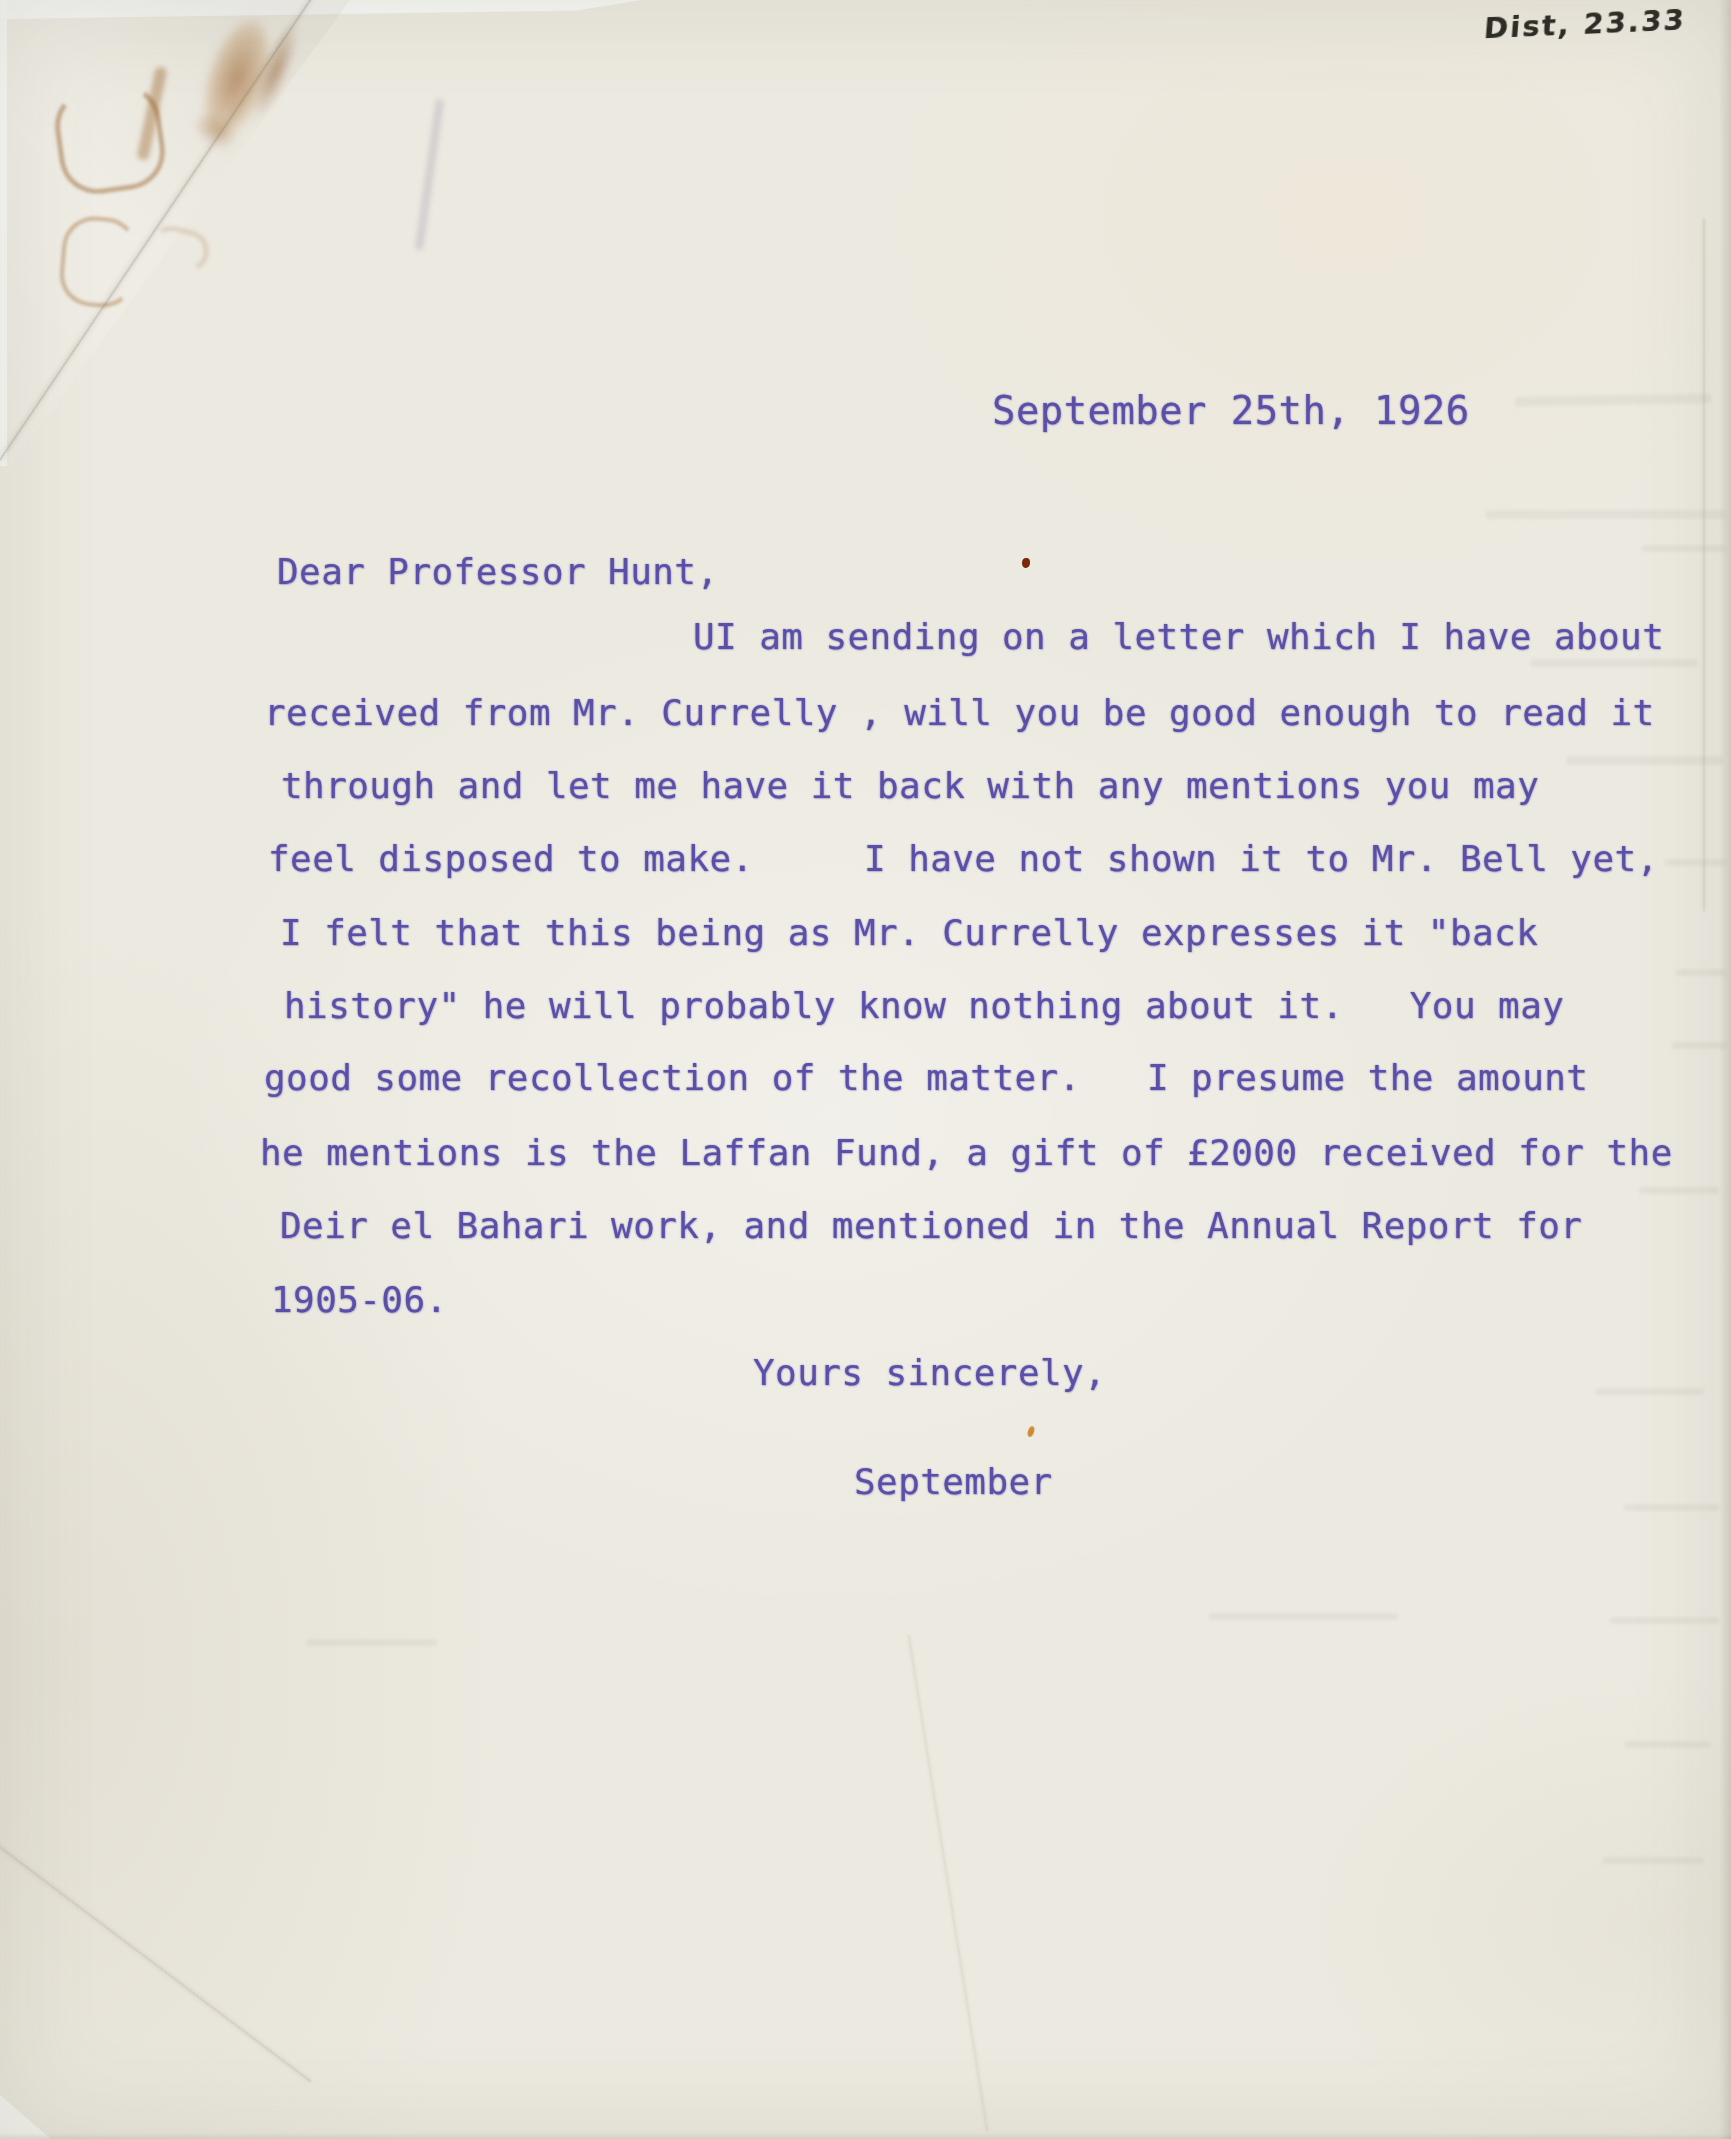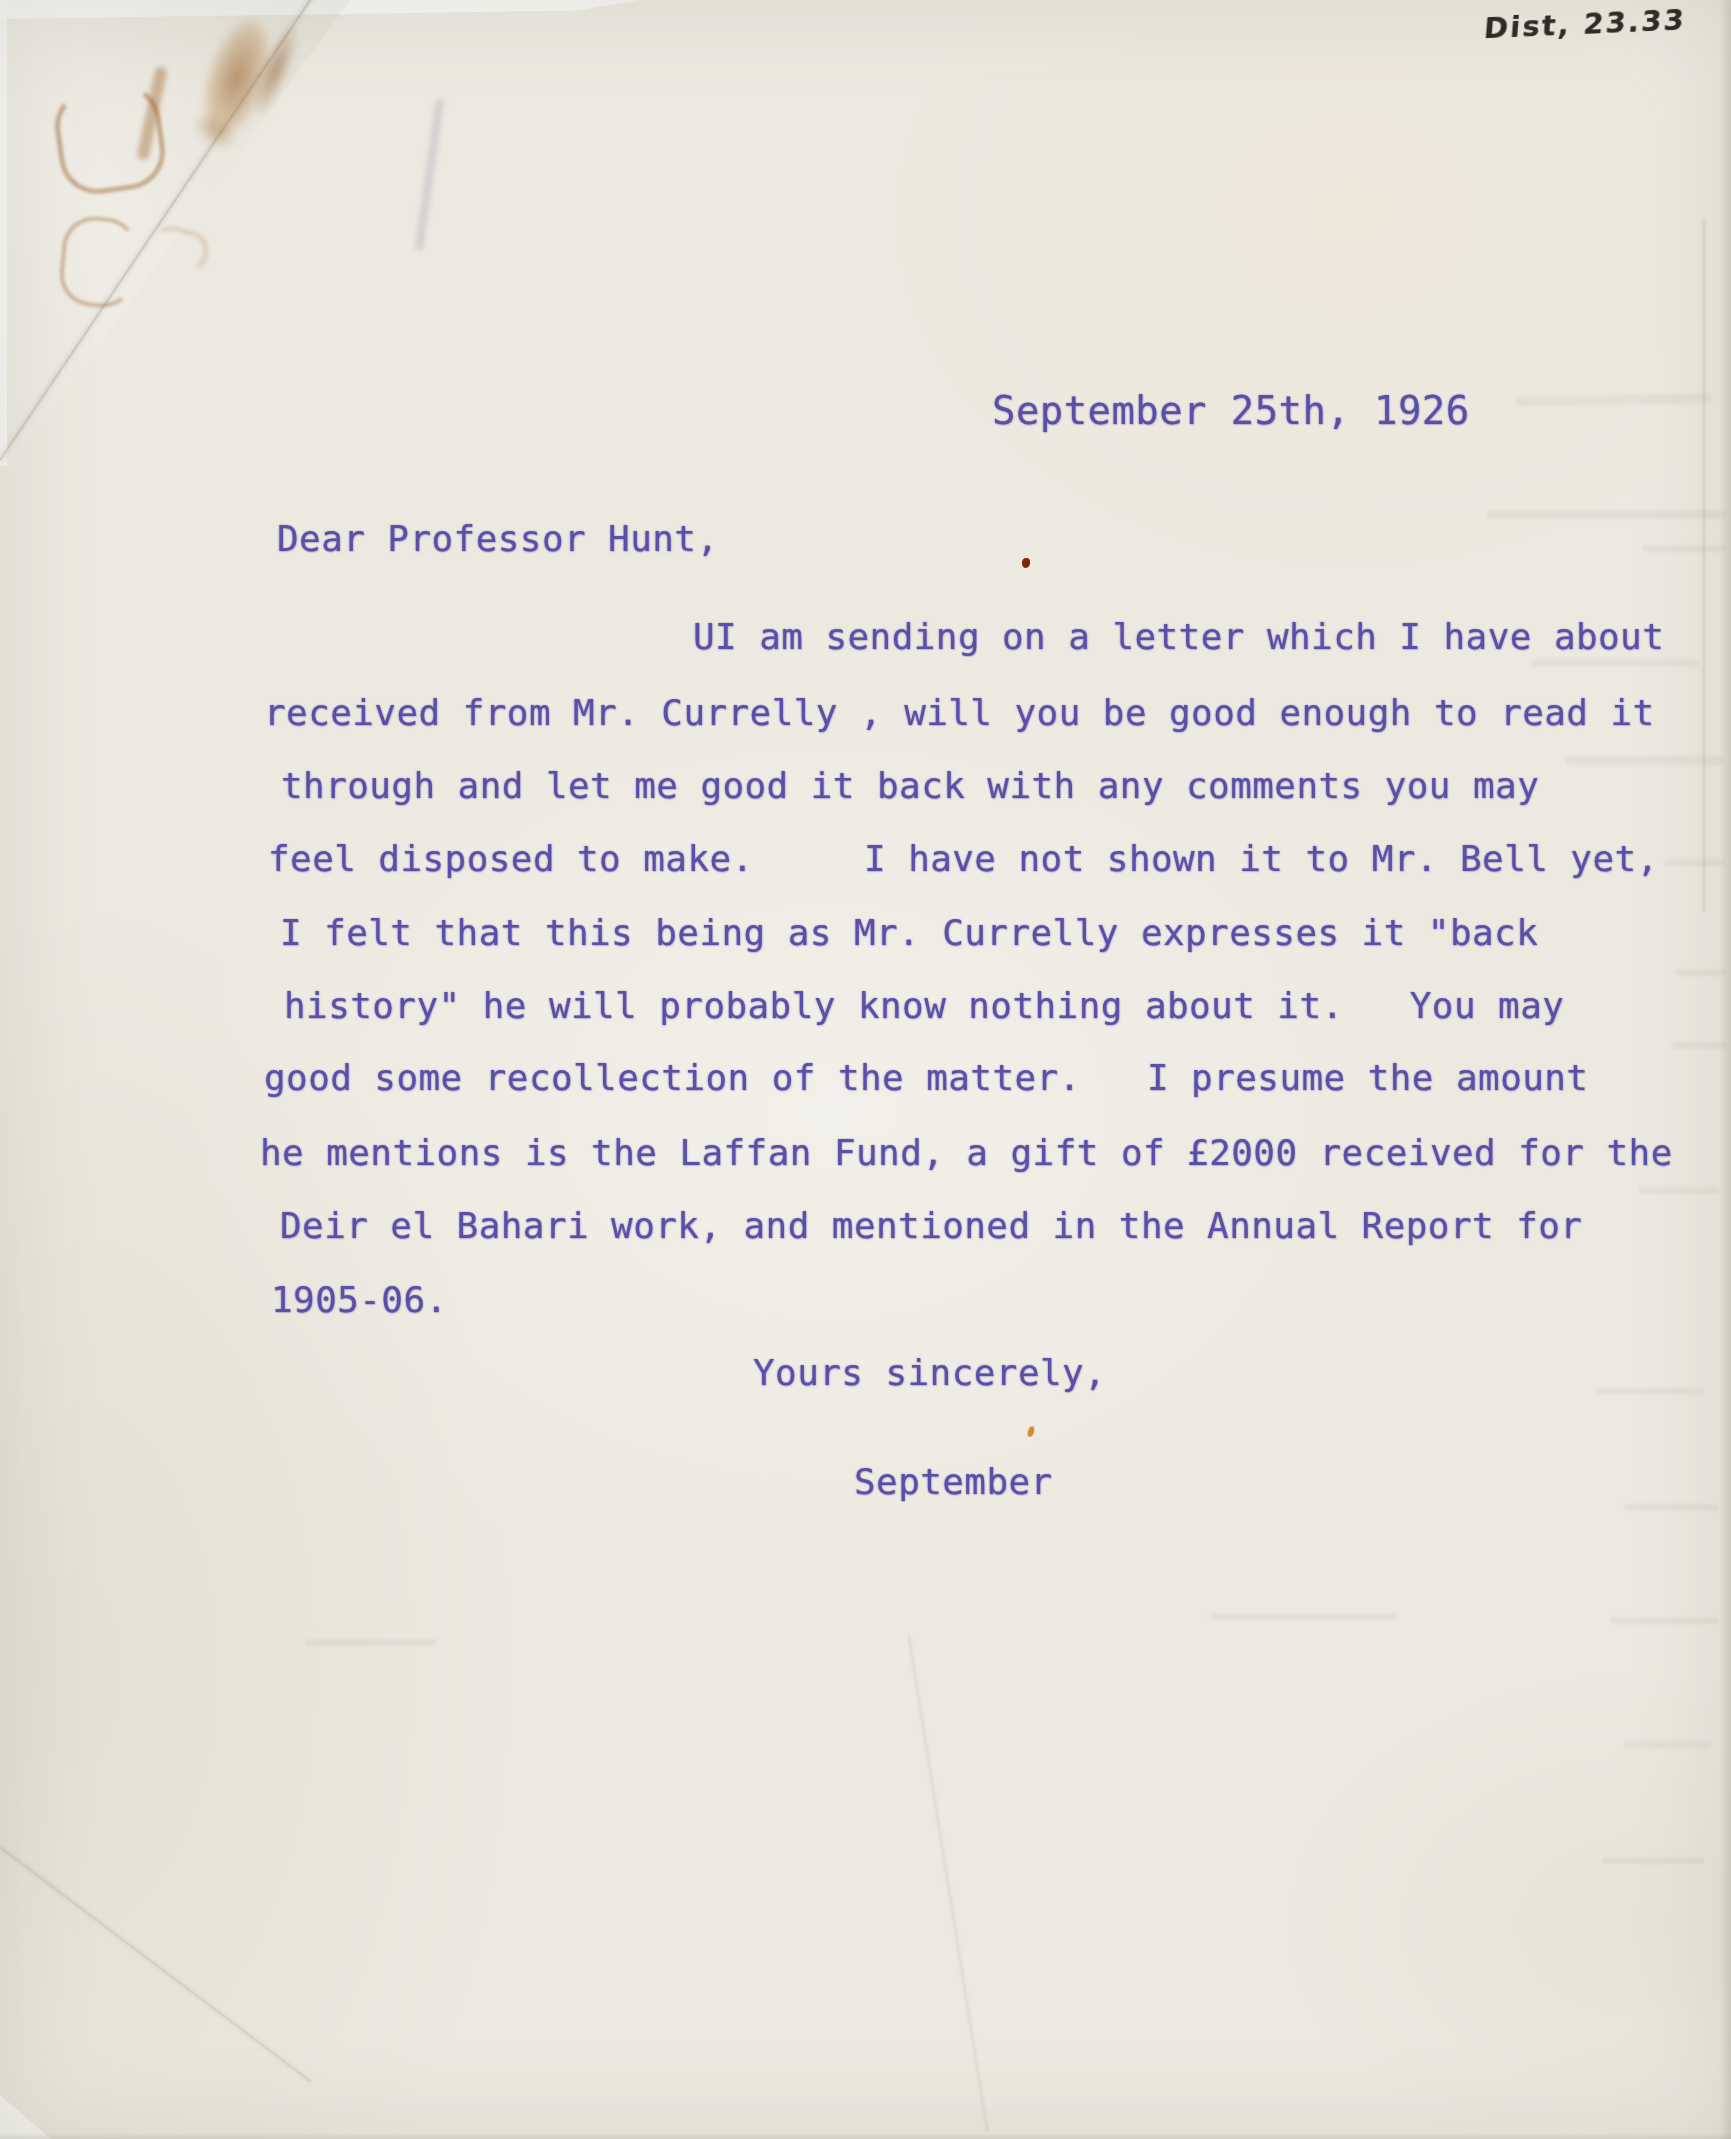--- a/index.html
+++ b/index.html
@@ -138,24 +138,24 @@
 <div class="ghost" style="left:1624px;top:1504px;width:95px;height:6.6px"></div>
 <div class="ghost" style="left:1209px;top:1613px;width:189px;height:7.3px"></div>
 <div class="ghost" style="left:1610px;top:1617px;width:109px;height:6.6px"></div>
 <div class="ghost" style="left:306px;top:1639px;width:131px;height:6.6px"></div>
 <div class="ghost" style="left:1624px;top:1741px;width:87px;height:6.6px"></div>
 <div class="ghost" style="left:1602px;top:1857px;width:102px;height:6.6px"></div>
 
 <div class="annotation">Dist, 23.33</div>
 
 <div class="tline tdate" style="left:992px;top:391px">September 25th, 1926</div>
-<div class="tline" style="left:277px;top:521px">Dear Professor Hunt,</div>
+<div class="tline" style="left:277px;top:554px">Dear Professor Hunt,</div>
 <div class="tline" style="left:693px;top:619px">UI am sending on a letter which I have about</div>
 <div class="tline" style="left:264px;top:695px">received from Mr. Currelly , will you be good enough to read it</div>
-<div class="tline" style="left:281px;top:768px">through and let me good it back with any comments you may</div>
+<div class="tline" style="left:281px;top:768px">through and let me have it back with any mentions you may</div>
 <div class="tline" style="left:268px;top:841px">feel disposed to make.     I have not shown it to Mr. Bell yet,</div>
 <div class="tline" style="left:280px;top:915px">I felt that this being as Mr. Currelly expresses it "back</div>
 <div class="tline" style="left:284px;top:988px">history" he will probably know nothing about it.   You may</div>
 <div class="tline" style="left:264px;top:1060px">good some recollection of the matter.   I presume the amount</div>
 <div class="tline" style="left:260px;top:1135px">he mentions is the Laffan Fund, a gift of £2000 received for the</div>
 <div class="tline" style="left:280px;top:1208px">Deir el Bahari work, and mentioned in the Annual Report for</div>
 <div class="tline" style="left:271px;top:1282px">1905-06.</div>
 <div class="tline" style="left:753px;top:1355px">Yours sincerely,</div>
 <div class="tline" style="left:854px;top:1464px">September</div>
 

